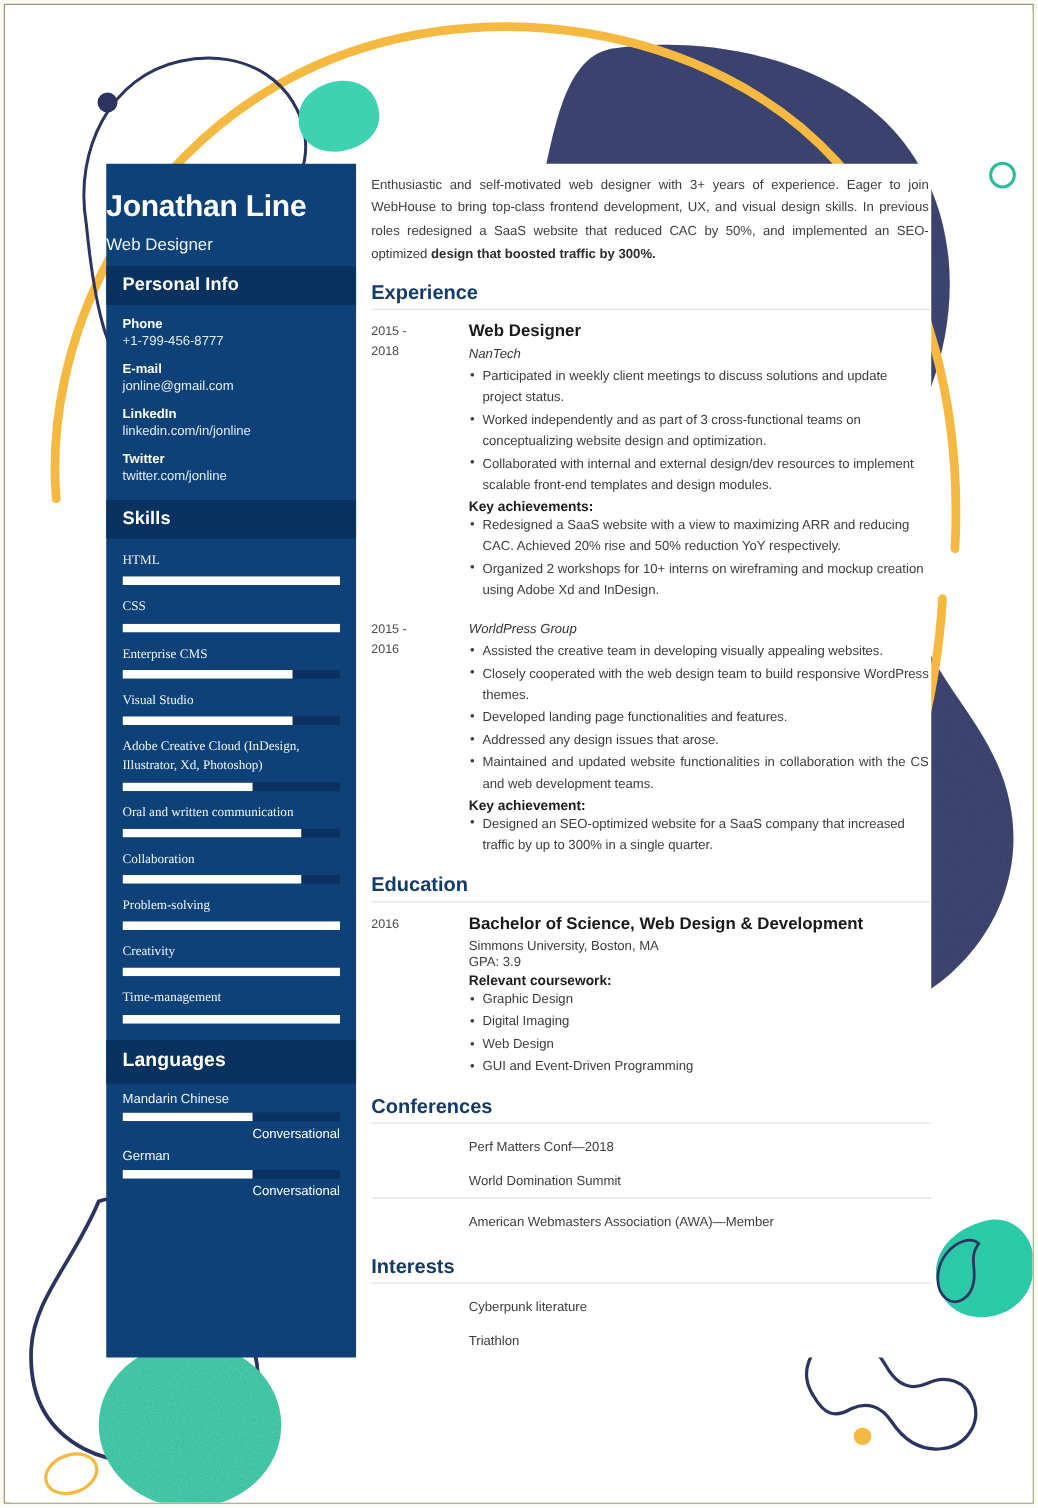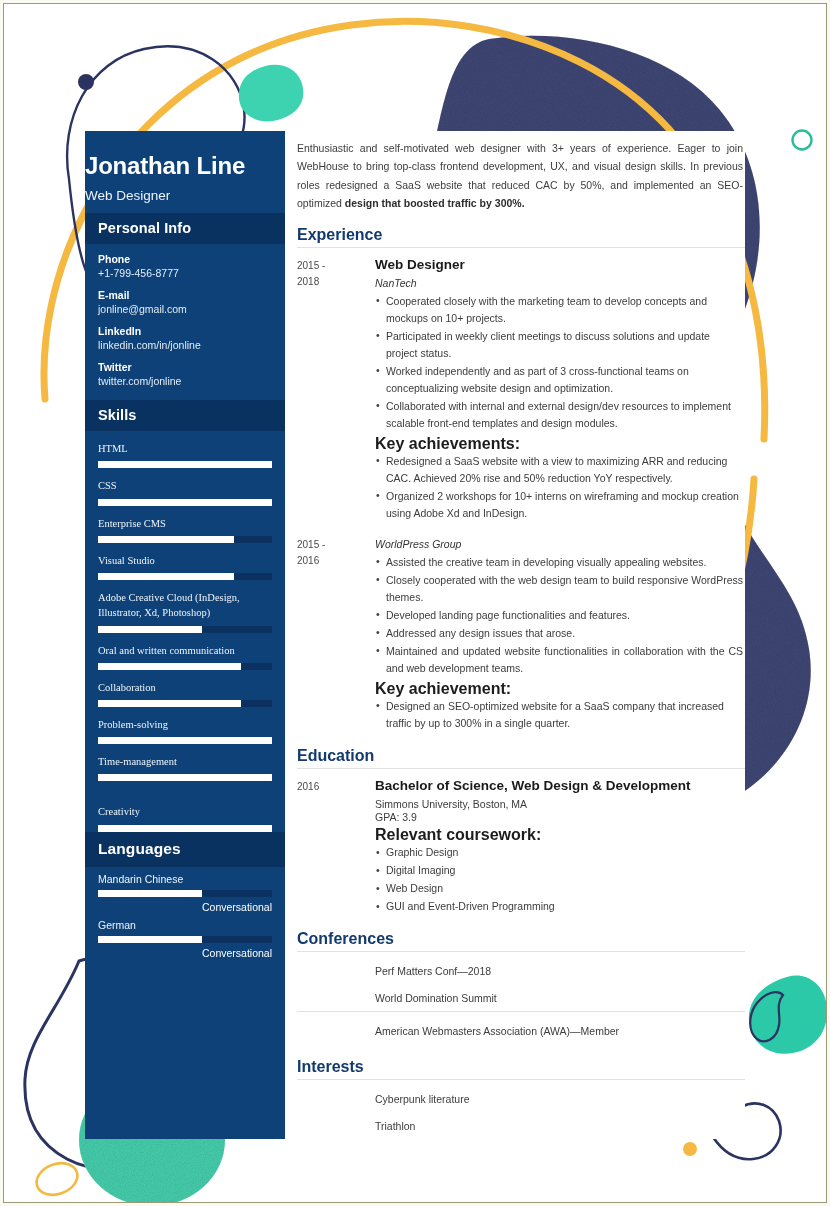--- a/index.html
+++ b/index.html
@@ -175,21 +175,21 @@
     color: #333333;
     margin-top: 3px;
     margin-bottom: 4px;
   }
   .entry-sub {
     font-size: 10.5px;
     color: #3c3c3c;
     margin-top: 1px;
   }
   .ach-label {
-    font-size: 16px;
+    font-size: 11px;
     font-weight: bold;
     color: #1c1c1c;
     margin-top: 3px;
   }
 
   ul.bullets { list-style: none; }
   ul.bullets li {
     font-size: 10.5px;
     line-height: 1.62;
     color: #3c3c3c;
@@ -365,28 +365,28 @@
             <div class="bar">
                 <i style="width: 82%;"></i>
               </div>
           </div>
           <div class="skill">
             <div class="skill-name">Problem-solving</div>
             <div class="bar">
                 <i style="width: 100%;"></i>
               </div>
           </div>
+          <div class="skill">
+            <div class="skill-name">Creativity</div>
+            <div class="bar">
+                <i style="width: 100%;"></i>
+              </div>
+          </div>
           <div class="skill" style="padding-bottom:13px;">
             <div class="skill-name">Time-management</div>
-            <div class="bar">
-                <i style="width: 100%;"></i>
-              </div>
-          </div>
-          <div class="skill">
-            <div class="skill-name">Creativity</div>
             <div class="bar">
                 <i style="width: 100%;"></i>
               </div>
           </div>
         </div>
 
         <div class="sb-heading lang">Languages</div>
 
         <div>
           <div class="lang-block">
@@ -412,21 +412,20 @@
 
         <div class="sec-heading">Experience</div>
         <div class="sec-rule"></div>
 
         <div class="entry">
           <div class="entry-date">2015 -<br>2018</div>
           <div class="entry-body">
             <div class="entry-role">Web Designer</div>
             <div class="entry-org">NanTech</div>
             <ul class="bullets">
-              <li>Cooperated closely with the marketing team to develop concepts and mockups on 10+ projects.</li>
               <li>Participated in weekly client meetings to discuss solutions and update project status.</li>
               <li>Worked independently and as part of 3 cross-functional teams on conceptualizing website design and optimization.</li>
               <li>Collaborated with internal and external design/dev resources to implement scalable front-end templates and design modules.</li>
             </ul>
             <div class="ach-label">Key achievements:</div>
             <ul class="bullets">
               <li>Redesigned a SaaS website with a view to maximizing ARR and reducing CAC. Achieved 20% rise and 50% reduction YoY respectively.</li>
               <li>Organized 2 workshops for 10+ interns on wireframing and mockup creation using Adobe Xd and InDesign.</li>
             </ul>
           </div>

